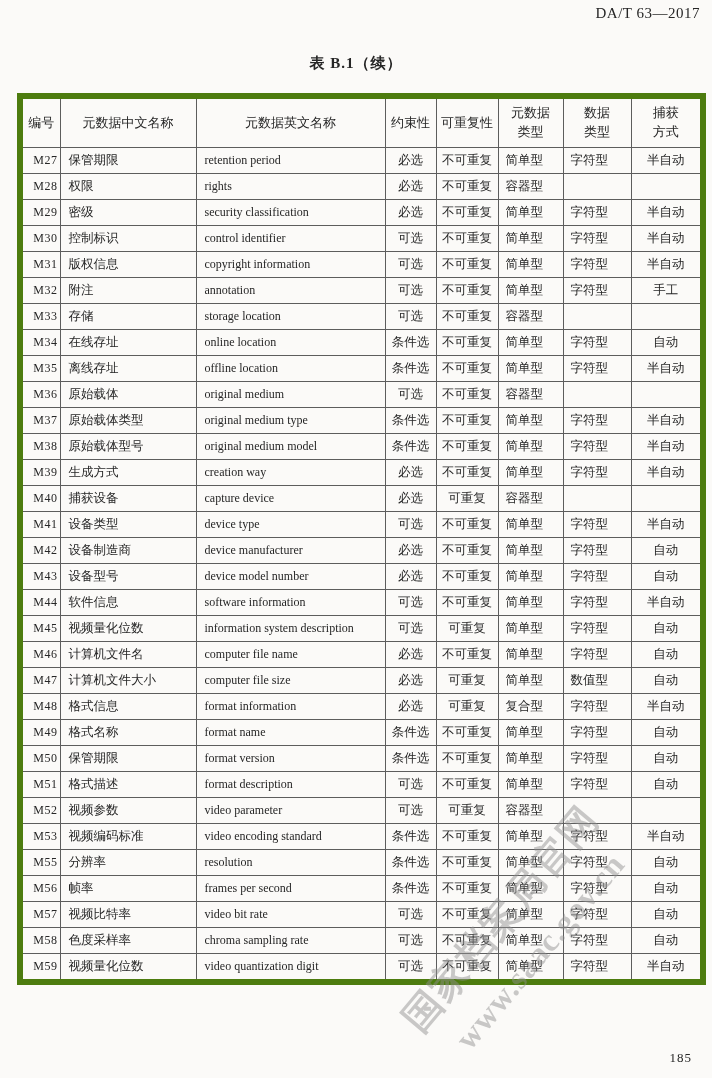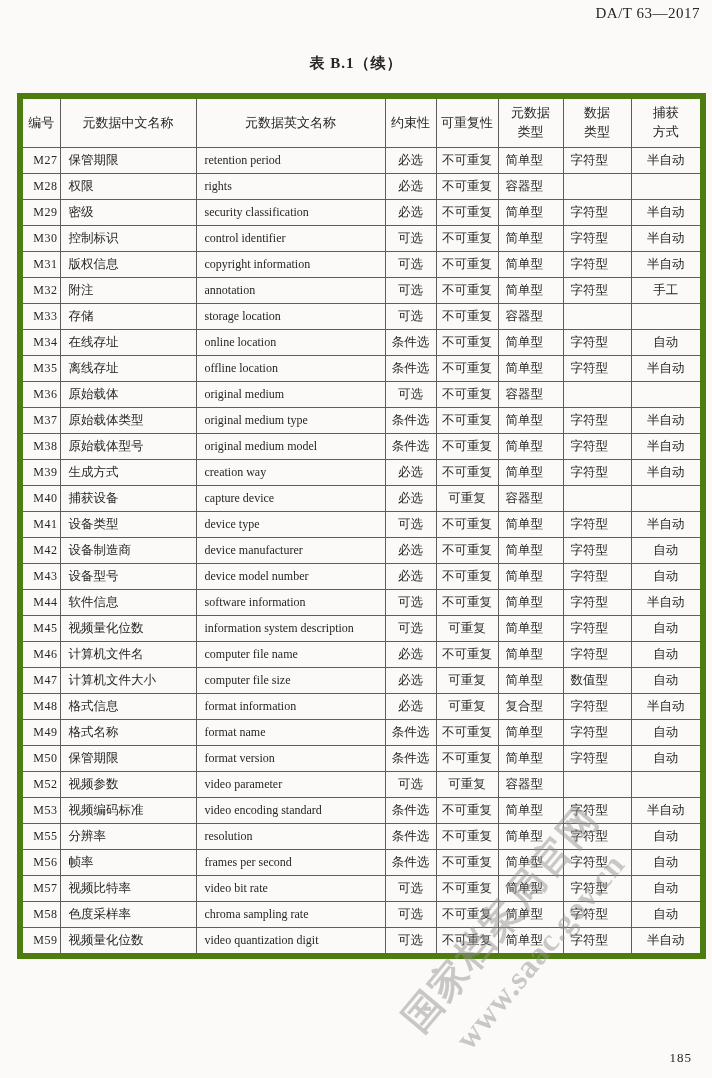--- a/index.html
+++ b/index.html
@@ -387,20 +387,30 @@
           <td class="col-0">M50</td>
           <td class="col-1">保管期限</td>
           <td class="col-2">format version</td>
           <td class="col-3">条件选</td>
           <td class="col-4">不可重复</td>
           <td class="col-5">简单型</td>
           <td class="col-6">字符型</td>
           <td class="col-7">自动</td>
         </tr>
         <tr>
+          <td class="col-0">M51</td>
+          <td class="col-1">格式描述</td>
+          <td class="col-2">format description</td>
+          <td class="col-3">可选</td>
+          <td class="col-4">不可重复</td>
+          <td class="col-5">简单型</td>
+          <td class="col-6">字符型</td>
+          <td class="col-7">自动</td>
+        </tr>
+        <tr>
           <td class="col-0">M52</td>
           <td class="col-1">视频参数</td>
           <td class="col-2">video parameter</td>
           <td class="col-3">可选</td>
           <td class="col-4">可重复</td>
           <td class="col-5">容器型</td>
           <td class="col-6"></td>
           <td class="col-7"></td>
         </tr>
         <tr>

